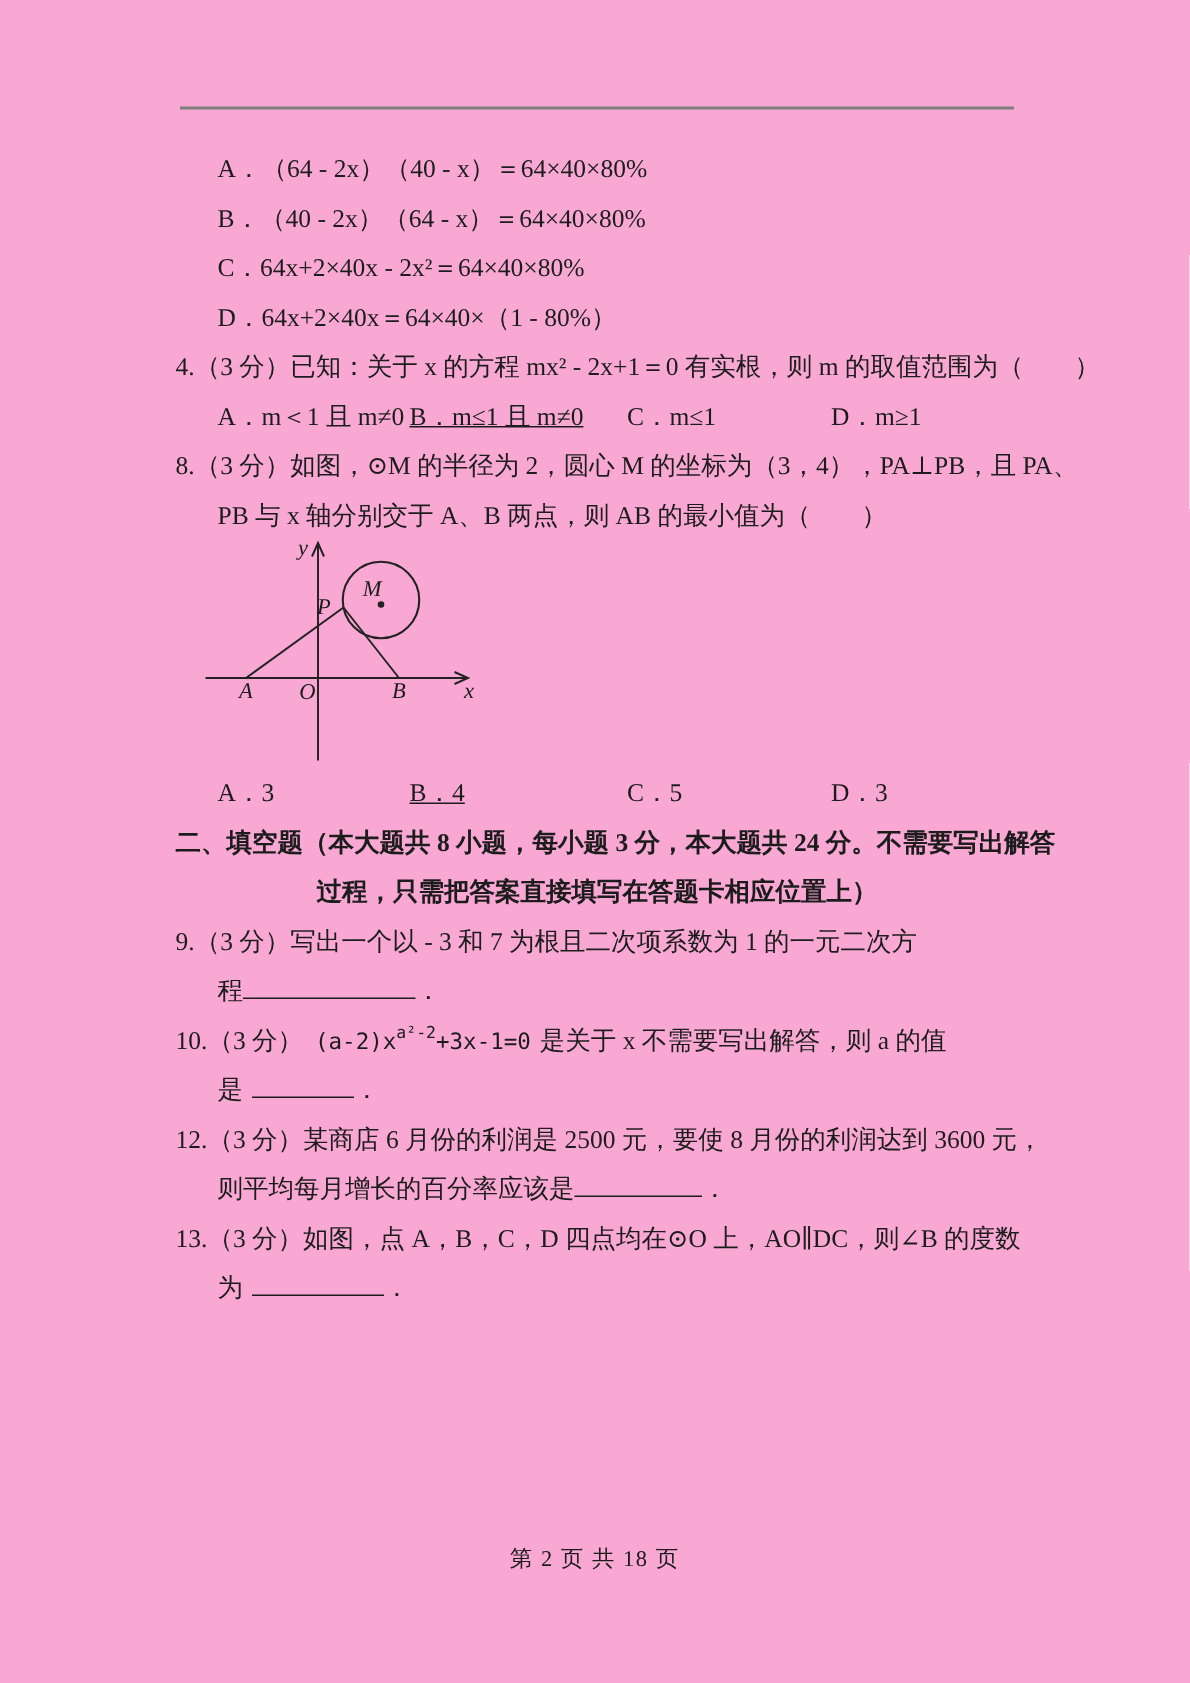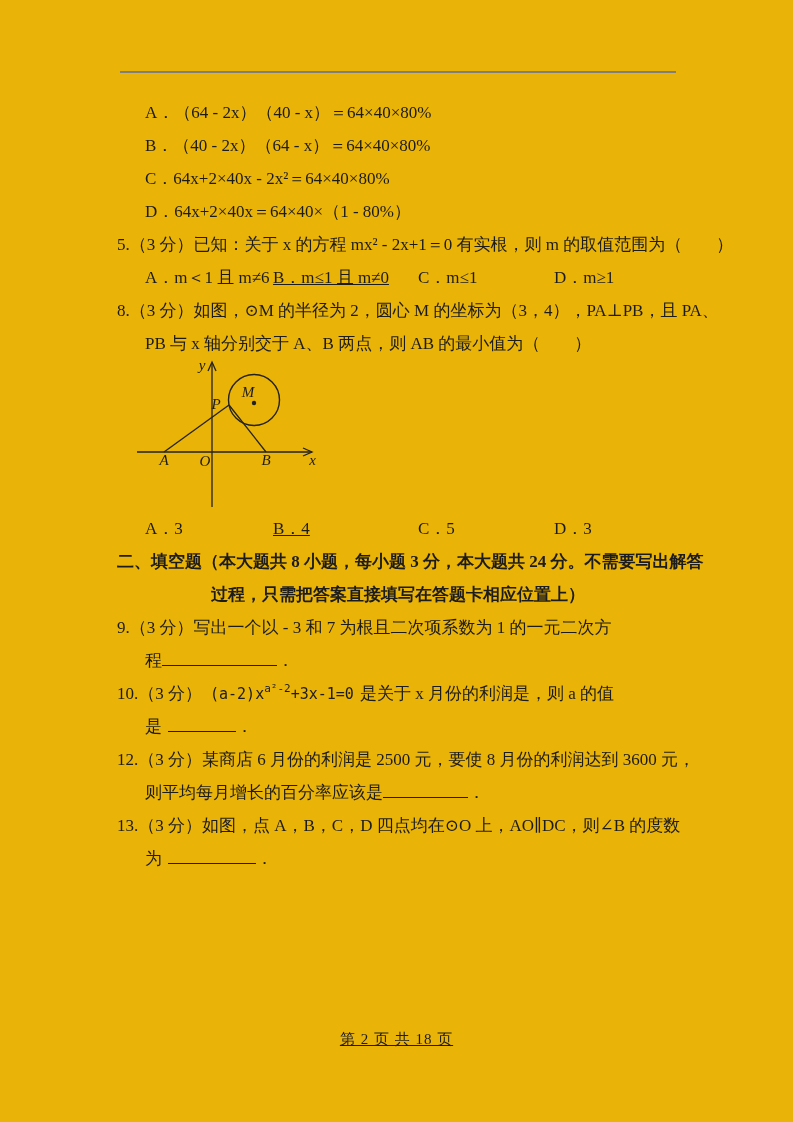--- a/index.html
+++ b/index.html
@@ -3,21 +3,21 @@
 <meta charset="utf-8">
 <style>
   :root{
     --text-color:#1c1c1c;
     --rule-color:#7f7f7f;
   }
   html,body{margin:0;padding:0;background:#ffffff;}
   .page{
     position:relative;
     width:793px;height:1122px;
-    background:#eab308;
+    background:#f9a8d4;
     font-family:"Liberation Serif","DejaVu Serif",serif;
     color:var(--text-color);
     font-size:17px;
     overflow:hidden;
   }
   .top-rule{
     position:absolute;top:71px;left:120px;
     width:556px;height:2px;
     background:var(--rule-color);
   }
@@ -60,40 +60,39 @@
     font-family:"Liberation Serif","DejaVu Serif",serif;
     font-style:italic;
     font-size:15px;
     fill:var(--text-color);
   }
   .footer{
     position:absolute;top:1030px;left:0;width:100%;
     text-align:center;
     font-size:15px;
     letter-spacing:1px;
-    text-decoration:underline;
   }
 </style>
 </head>
 <body>
 
 <div class="page">
 
   <div class="top-rule"></div>
 
   <div class="content">
 
     <div class="line indent"><span>A．（64 - 2x）（40 - x）＝64×40×80%</span></div>
     <div class="line indent"><span>B．（40 - 2x）（64 - x）＝64×40×80%</span></div>
     <div class="line indent"><span>C．64x+2×40x - 2x²＝64×40×80%</span></div>
     <div class="line indent"><span>D．64x+2×40x＝64×40×（1 - 80%）</span></div>
 
-    <div class="line"><span>5.（3 分）已知：关于 x 的方程 mx² - 2x+1＝0 有实根，则 m 的取值范围为（　　）</span></div>
+    <div class="line"><span>4.（3 分）已知：关于 x 的方程 mx² - 2x+1＝0 有实根，则 m 的取值范围为（　　）</span></div>
     <div class="line optrow">
-      <span class="opt o1">A．m＜1 且 m≠6</span>
+      <span class="opt o1">A．m＜1 且 m≠0</span>
       <span class="opt o2">B．m≤1 且 m≠0</span>
       <span class="opt o3">C．m≤1</span>
       <span class="opt o4">D．m≥1</span>
     </div>
 
     <div class="line"><span>8.（3 分）如图，⊙M 的半径为 2，圆心 M 的坐标为（3，4），PA⊥PB，且 PA、</span></div>
     <div class="line indent"><span>PB 与 x 轴分别交于 A、B 两点，则 AB 的最小值为（　　）</span></div>
 
     <div class="figure-wrap">
       <svg width="190" height="152" viewBox="0 0 190 152" xmlns="http://www.w3.org/2000/svg">
@@ -129,21 +128,21 @@
 
     <div class="line bold"><span>二、填空题（本大题共 8 小题，每小题 3 分，本大题共 24 分。不需要写出解答</span></div>
     <div class="line bold"><span>过程，只需把答案直接填写在答题卡相应位置上）</span></div>
 
     <div class="line"><span>9.（3 分）写出一个以 - 3 和 7 为根且二次项系数为 1 的一元二次方</span></div>
     <div class="line indent">
       <span>程</span><span class="blank" style="width:115px;"></span><span>．</span>
     </div>
 
     <div class="line">
-      <span>10.（3 分）</span><span class="fml"><span>(a-2)x</span><span class="sup">a²-2</span><span>+3x-1=0</span></span><span>是关于 x 月份的利润是，则 a 的值</span>
+      <span>10.（3 分）</span><span class="fml"><span>(a-2)x</span><span class="sup">a²-2</span><span>+3x-1=0</span></span><span>是关于 x 不需要写出解答，则 a 的值</span>
     </div>
     <div class="line indent">
       <span>是</span><span class="blank" style="width:68px;margin-left:6px;"></span><span>．</span>
     </div>
 
 
     <div class="line"><span>12.（3 分）某商店 6 月份的利润是 2500 元，要使 8 月份的利润达到 3600 元，</span></div>
     <div class="line indent">
       <span>则平均每月增长的百分率应该是</span><span class="blank" style="width:85px;"></span><span>．</span>
     </div>

